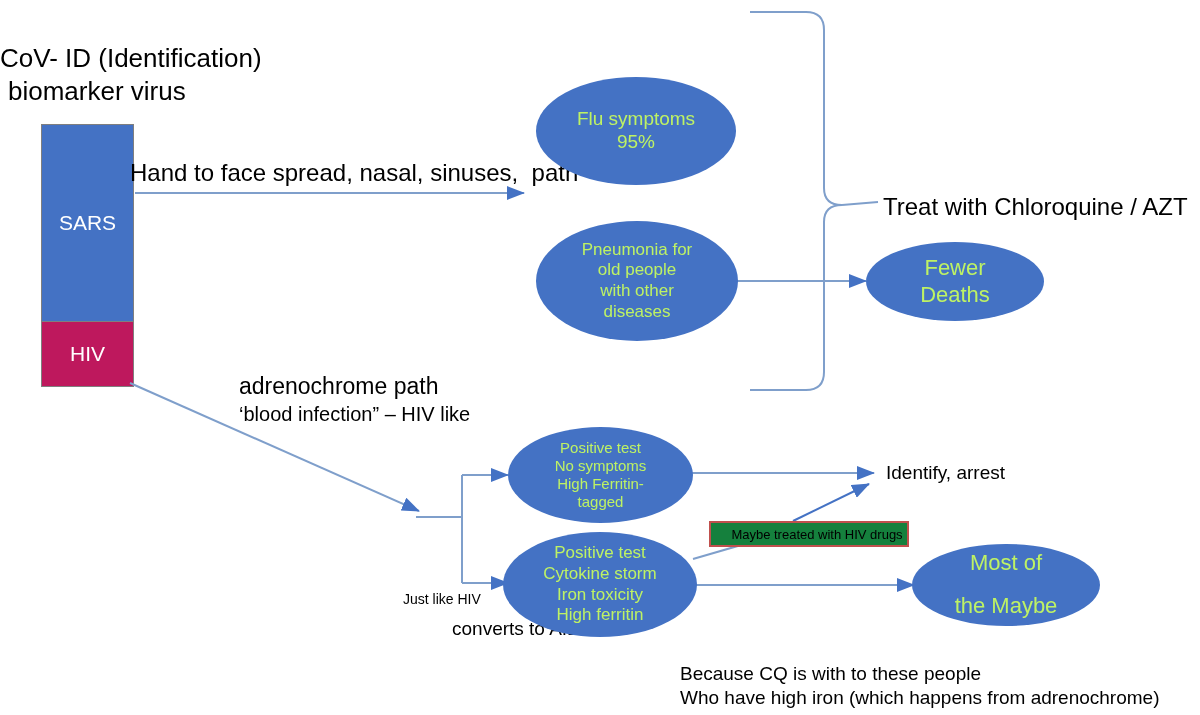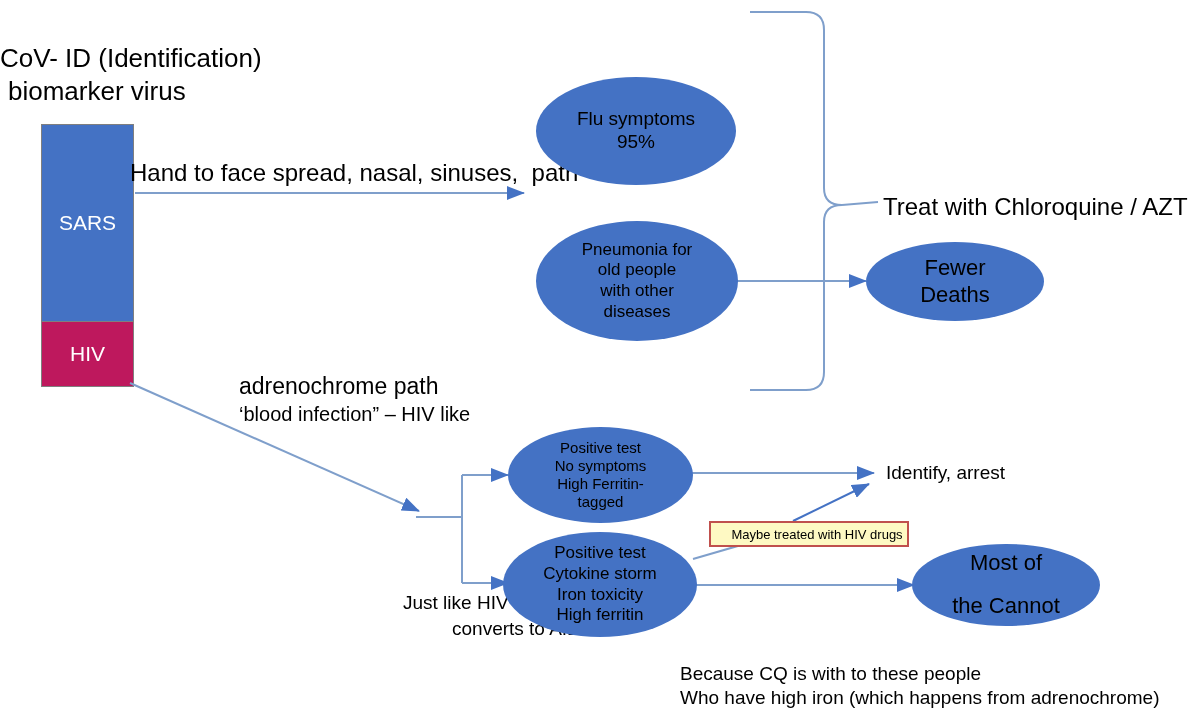--- a/index.html
+++ b/index.html
@@ -33,21 +33,21 @@
     color: #ffffff;
   }
   .ellipse {
     position: absolute;
     box-sizing: border-box;
     border-radius: 50%;
     display: flex;
     flex-direction: column;
     align-items: center;
     justify-content: center;
-    color: #000000;
+    color: #bef264;
     text-align: center;
     line-height: 1.21;
   }
   .callout-box {
     position: absolute;
     box-sizing: border-box;
     display: flex;
     align-items: center;
     justify-content: center;
     color: #000000;
@@ -77,21 +77,21 @@
     <span style="font-size:21px;">HIV</span>
   </div>
 
   <div class="txt" style="left:130px; top:158px; font-size:24px;">Hand to face spread, nasal, sinuses,  path</div>
 
   <div class="txt" style="left:239px; top:372px; font-size:23px;">adrenochrome path</div>
   <div class="txt" style="left:239px; top:402px; font-size:20px;">‘blood infection” – HIV like</div>
 
   <div class="txt" style="left:883px; top:192px; font-size:24px;">Treat with Chloroquine / AZT</div>
 
-  <div class="txt" style="left:403px; top:591px; font-size:19px;">Just like HIV</div>
+  <div class="txt" style="left:403px; top:591px; font-size:14px;">Just like HIV</div>
   <div class="txt" style="left:412px; top:617px; font-size:19px;margin-left:40px;">converts to AIDS</div>
 
   <div class="txt" style="left:886px; top:461px; font-size:19px;">Identify, arrest</div>
 
   <div class="txt" style="left:680px; top:662px; font-size:19px;">Because CQ is with to these people</div>
   <div class="txt" style="left:680px; top:686px; font-size:19px;">Who have high iron (which happens from adrenochrome)</div>
 
   <svg class="overlay" viewBox="0 0 1200 715" xmlns="http://www.w3.org/2000/svg">
     <defs>
       <marker id="ah" markerWidth="9" markerHeight="7" refX="8.5" refY="3.5" orient="auto" markerUnits="strokeWidth">
@@ -149,20 +149,20 @@
 
   <div class="ellipse" style="left:503px; top:532px; width:194px; height:105px; background:#4472C4; font-size:17px;">
     <span>Positive test</span>
     <span>Cytokine storm</span>
     <span>Iron toxicity</span>
     <span>High ferritin</span>
   </div>
 
   <div class="ellipse" style="left:912px; top:544px; width:188px; height:82px; background:#4472C4; font-size:22px;gap:16px;">
     <span>Most of</span>
-    <span>the Cannot</span>
+    <span>the Maybe</span>
   </div>
 
-  <div class="callout-box" style="left:709px; top:521px; width:200px; height:26px; background:#fef9c3; border:2px solid #C0504D; font-size:13px;padding-left:16px;">
+  <div class="callout-box" style="left:709px; top:521px; width:200px; height:26px; background:#15803d; border:2px solid #C0504D; font-size:13px;padding-left:16px;">
     <span>Maybe treated with HIV drugs</span>
   </div>
 
 </div>
 
 </body></html>

